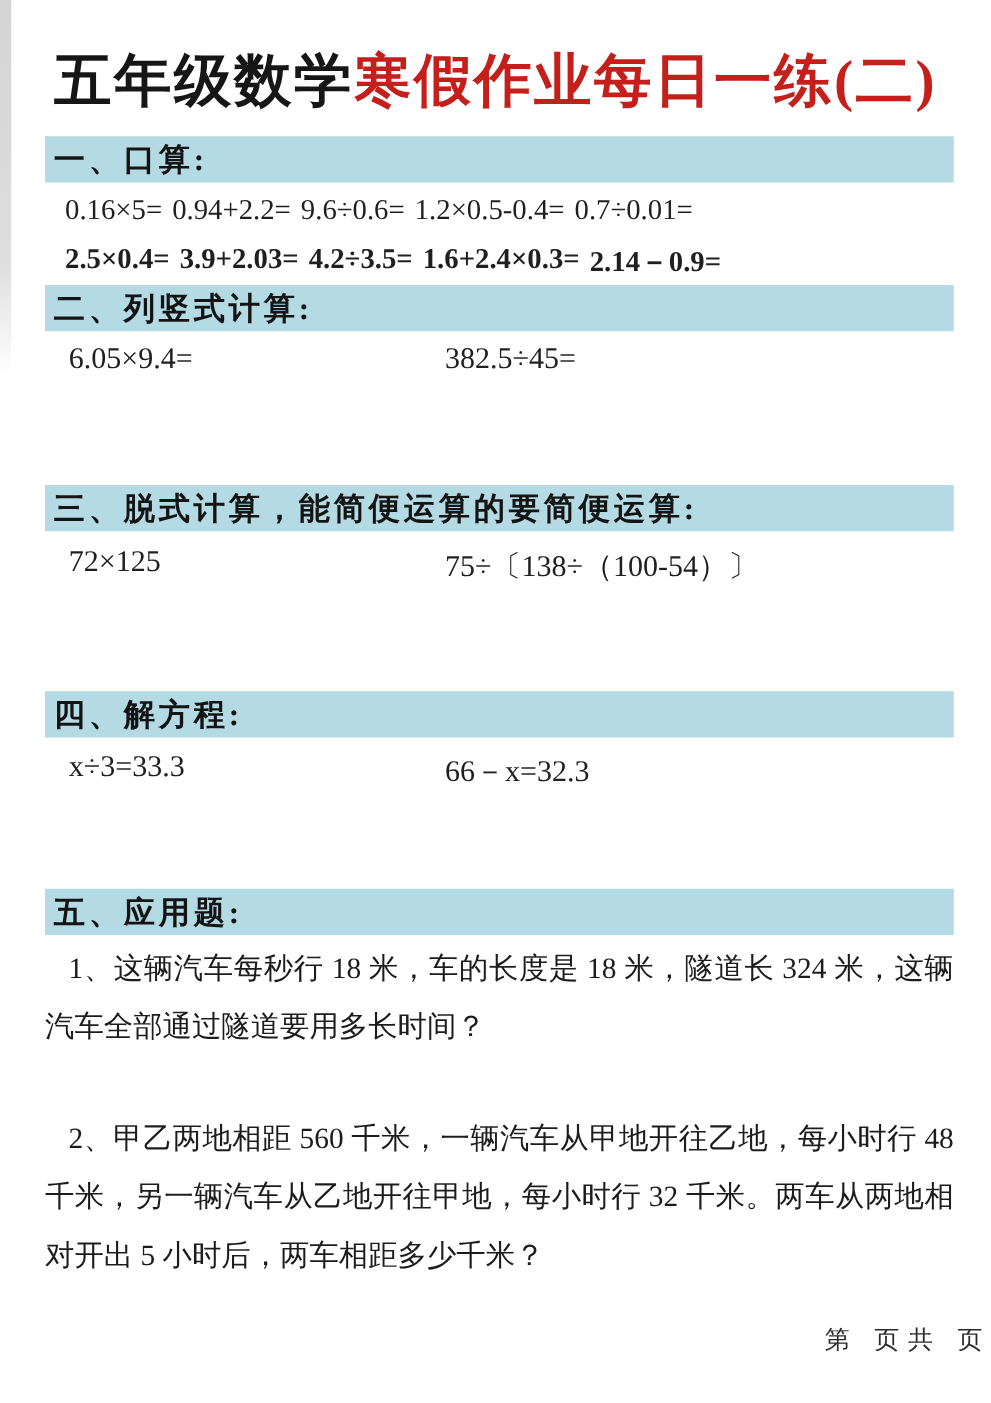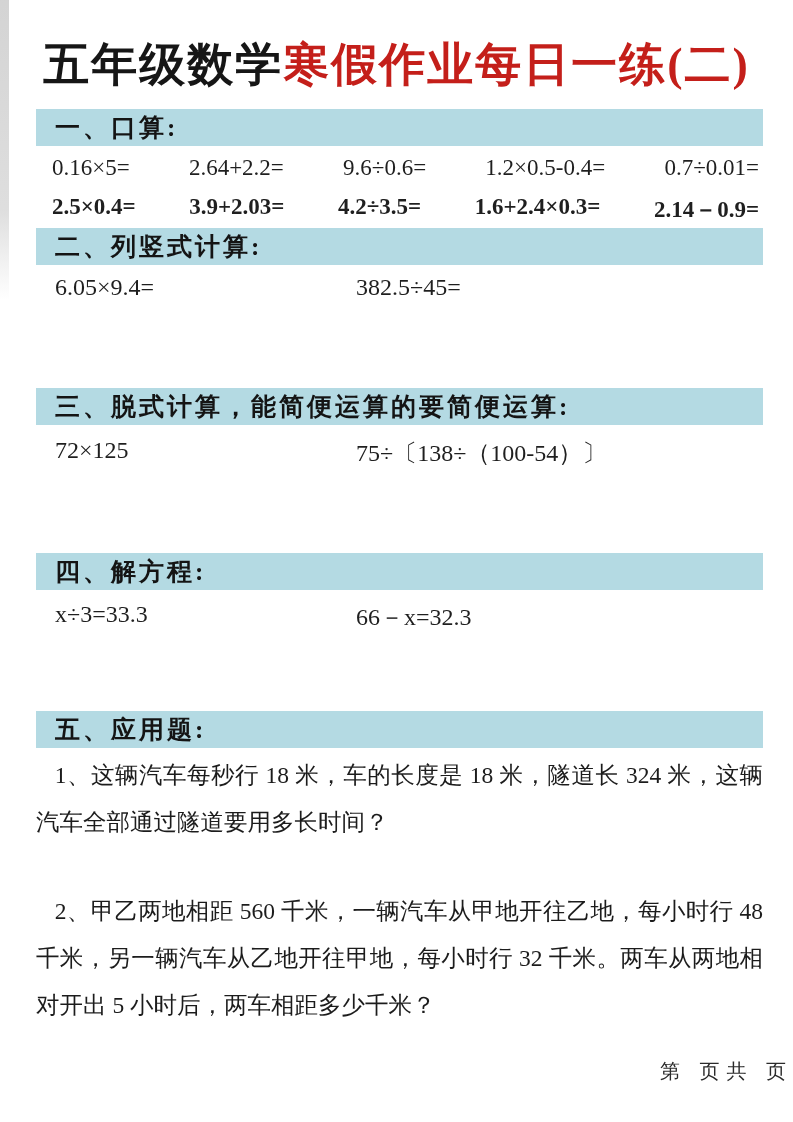--- a/index.html
+++ b/index.html
@@ -37,40 +37,39 @@
   .title .t-red   { color: var(--title-red, #c41f1a); }
 
   .band {
     position: absolute;
     left: 36px;
     width: 727px;
     height: 37px;
     background: var(--band-bg, #b4dae3);
     display: flex;
     align-items: center;
-    padding-left: 19px;
+    padding-left: 7px;
     box-sizing: border-box;
     font-weight: 700;
     font-size: 25px;
     letter-spacing: 3px;
     color: #141414;
     text-align: center;
   }
   .band-1 { top: 109px; }
   .band-2 { top: 228px; }
   .band-3 { top: 388px; }
   .band-4 { top: 553px; }
   .band-5 { top: 711px; }
 
   .oral-row {
     position: absolute;
     left: 52px;
     width: 715px;
     display: flex;
-    justify-content: space-between;
     font-size: 23px;
     white-space: nowrap;
   }
   .oral-row-1 { top: 155px; }
   .oral-row-2 { top: 194px; font-weight: bold; }
   .oral-row span { padding-right: 8px; }
 
   .prob-row {
     position: absolute;
     left: 36px;
@@ -115,21 +114,21 @@
 
   <div class="edge-shadow"></div>
 
   <div class="title">
     <span class="t-black">五年级数学</span><span class="t-red">寒假作业每日一练(二)</span>
   </div>
 
   <div class="band band-1">一、口算:</div>
   <div class="oral-row oral-row-1">
     <span>0.16×5=</span>
-    <span>2.64+2.2=</span>
+    <span>0.94+2.2=</span>
     <span>9.6÷0.6=</span>
     <span>1.2×0.5-0.4=</span>
     <span>0.7÷0.01=</span>
   </div>
   <div class="oral-row oral-row-2">
     <span>2.5×0.4=</span>
     <span>3.9+2.03=</span>
     <span>4.2÷3.5=</span>
     <span>1.6+2.4×0.3=</span>
     <span>2.14－0.9=</span>

